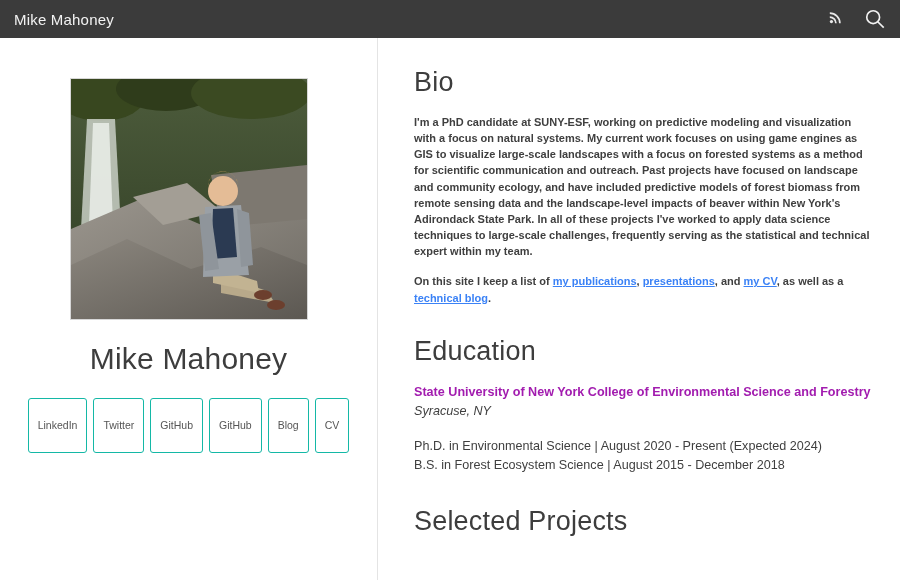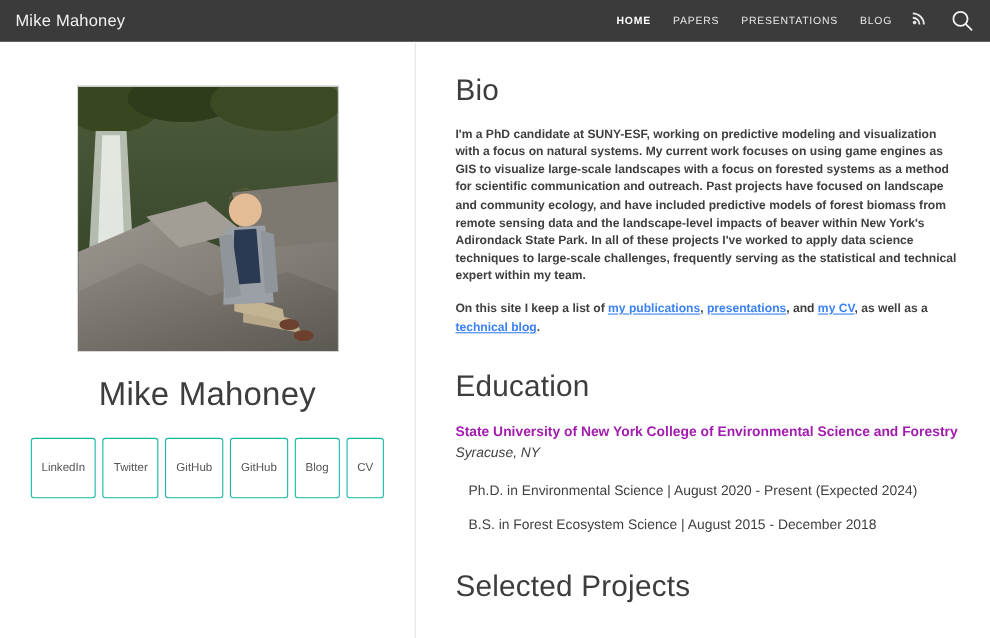--- a/index.html
+++ b/index.html
@@ -141,36 +141,30 @@
   .edu-city {
     font-size: 12.6px;
     color: #3f3f3f;
     margin: 0 0 16px 0;
     line-height: 1.5;
     font-style: italic;
   }
   .edu-degree {
     font-size: 12.6px;
     color: #3f3f3f;
-    margin: 12px;
+    margin: 0;
     line-height: 1.55;
   }
 </style>
 </head>
 <body>
 
 <div class="navbar">
   <div class="brand">Mike Mahoney</div>
   <div class="nav-right">
-    <div class="nav-links">
-      <a class="nav-link active">HOME</a>
-      <a class="nav-link">PAPERS</a>
-      <a class="nav-link">PRESENTATIONS</a>
-      <a class="nav-link">BLOG</a>
-    </div>
     <span class="rss-icon">
       <svg width="13" height="13" viewBox="0 0 16 16">
         <circle cx="3" cy="13" r="2" fill="#e8e8e8"></circle>
         <path d="M1 7.5 A7.5 7.5 0 0 1 8.5 15" stroke="#e8e8e8" stroke-width="2.1" fill="none"></path>
         <path d="M1 2.6 A12.4 12.4 0 0 1 13.4 15" stroke="#e8e8e8" stroke-width="2.1" fill="none"></path>
       </svg>
     </span>
     <span class="search-icon-wrap">
       <svg width="22" height="22" viewBox="0 0 24 24">
         <circle cx="10" cy="10" r="7" stroke="#f2f2f2" stroke-width="1.8" fill="none"></circle>

